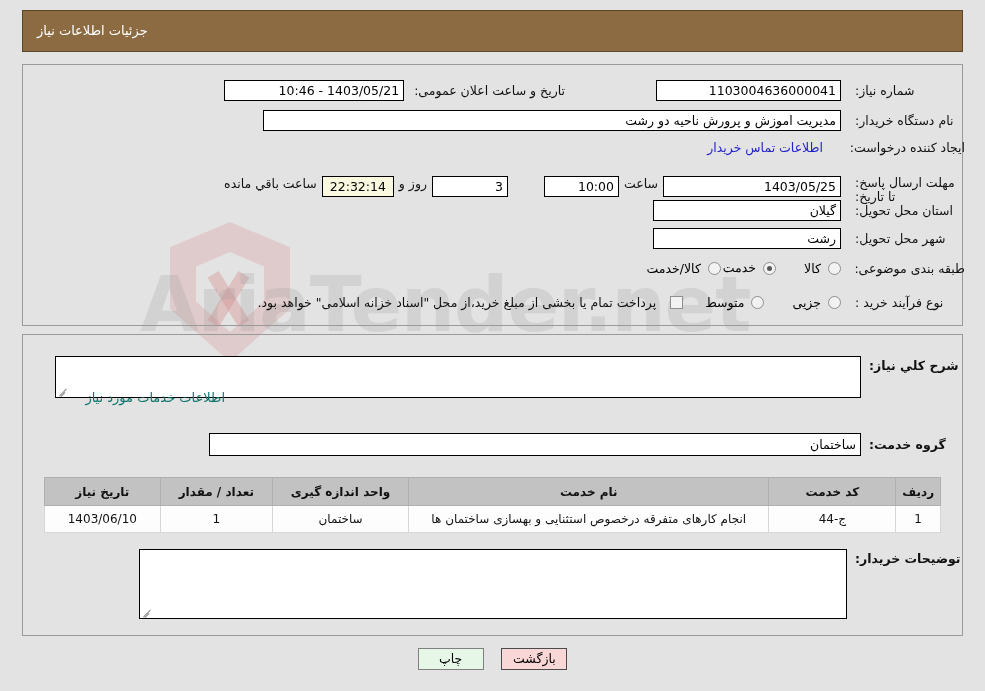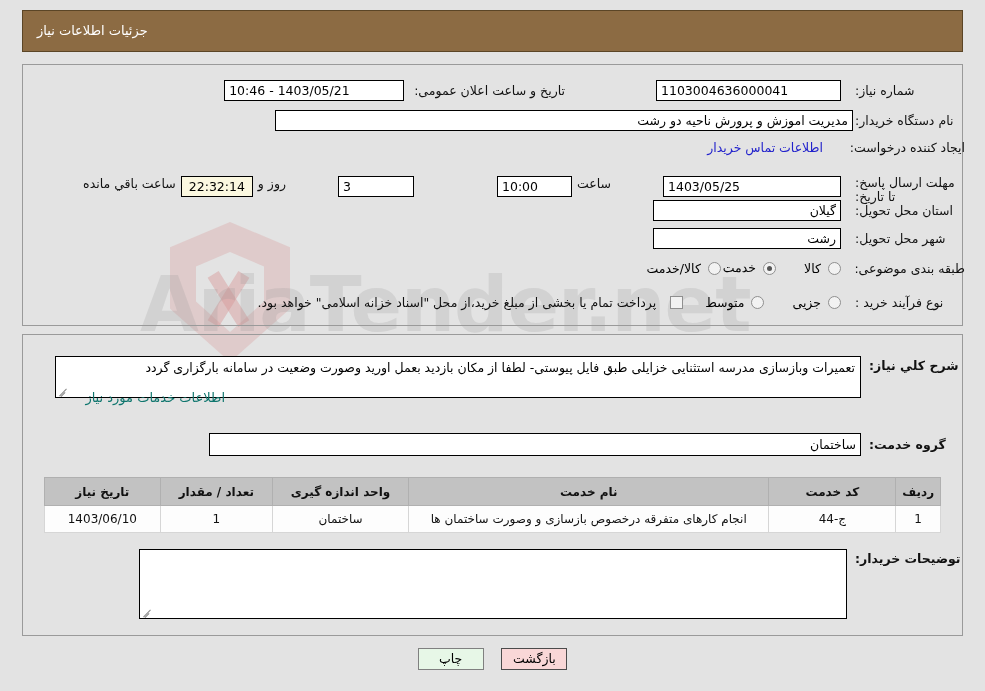--- a/index.html
+++ b/index.html
@@ -119,21 +119,21 @@
     box-sizing: border-box;
     height: 21px;
     line-height: 19px;
     padding: 0 4px;
     font-size: 12.5px;
     color: #000;
     overflow: hidden;
     text-overflow: clip;
     white-space: nowrap;
   }
-  .fld.center { text-align: left; margin-left: 47px; }
+  .fld.center { text-align: right; }
   .fld.right  { text-align: right; }
   .fld.timer  { background: #fbf8e0; text-align: center; }
   .link {
     color: #2222cc;
     font-size: 12.5px;
     cursor: pointer;
   }
   .mini {
     font-size: 12.5px;
     color: #111;
@@ -293,21 +293,21 @@
 <div class="row" style="left:null; right:20px; top:80px;">
   <span class="lbl" style="width:110px; text-align:left; padding-left:14px;">شماره نیاز:</span>
   <span class="fld center" style="width:185px;">1103004636000041</span>
 </div>
 <div class="row" style="right:420px; top:80px;">
   <span class="lbl" style="padding-left:10px;">تاریخ و ساعت اعلان عمومی:</span>
   <span class="fld center" style="width:180px;">1403/05/21 - 10:46</span>
 </div>
 
 <div class="row" style="right:20px; top:110px;">
-  <span class="lbl" style="width:110px; text-align:left; padding-left:2px;">نام دستگاه خریدار:</span>
+  <span class="lbl" style="width:110px; text-align:left; padding-left:14px;">نام دستگاه خریدار:</span>
   <span class="fld right" style="width:578px;">مدیریت اموزش و پرورش ناحیه دو رشت</span>
 </div>
 
 <div class="row" style="right:20px; top:140px;">
   <span class="lbl" style="width:110px; text-align:left; padding-left:14px;">ایجاد کننده درخواست:</span>
   <span class="link" style="padding-right:18px;">اطلاعات تماس خریدار</span>
 </div>
 
 <div class="row" style="right:20px; top:176px; align-items:flex-start;">
   <span class="lbl" style="width:110px; text-align:left; padding-left:14px; line-height:14px; white-space:normal; display:inline-block;">مهلت ارسال پاسخ: تا تاریخ:</span>
@@ -363,21 +363,20 @@
     <span class="radio-lbl">متوسط</span>
   </span>
 
   <span class="chk" style="margin-left:8px;"></span>
   <span class="lbl" style="padding-right:6px;">پرداخت تمام یا بخشی از مبلغ خرید،از محل "اسناد خزانه اسلامی" خواهد بود.</span>
 </div>
 
 <div class="row" style="right:20px; top:356px; align-items:flex-start;">
   <span class="lbl" style="width:96px; text-align:left; padding-left:8px; font-weight:bold; line-height:20px;">شرح کلي نیاز:</span>
   <span class="area" style="width:806px; height:42px;">
-    <span>تعمیرات وبازسازی مدرسه استثنایی خزایلی طبق فایل پیوستی- لطفا از مکان بازدید بعمل اورید وصورت وضعیت در سامانه بارگزاری گردد</span>
     <span class="grip"></span>
   </span>
 </div>
 
 <div class="section-h" style="right:760px; top:390px;">اطلاعات خدمات مورد نیاز</div>
 
 <div class="row" style="right:20px; top:433px;">
   <span class="lbl" style="width:96px; text-align:left; padding-left:8px; font-weight:bold;">گروه خدمت:</span>
   <span class="fld right" style="width:652px; height:23px; line-height:21px;">ساختمان</span>
 </div>
@@ -390,21 +389,21 @@
       <th style="width:380px;">نام خدمت</th>
       <th style="width:135px;">واحد اندازه گیری</th>
       <th style="width:110px;">تعداد / مقدار</th>
       <th style="width:110px;">تاریخ نیاز</th>
     </tr>
   </thead>
   <tbody>
     <tr>
       <td>1</td>
       <td>ج-44</td>
-      <td class="name">انجام کارهای متفرقه درخصوص بازسازی و وصورت ساختمان ها</td>
+      <td class="name">انجام کارهای متفرقه درخصوص استثنایی و بهسازی ساختمان ها</td>
       <td>ساختمان</td>
       <td>1</td>
       <td>1403/06/10</td>
     </tr>
   </tbody>
 </table>
 
 <div class="row" style="right:20px; top:549px; align-items:flex-start;">
   <span class="lbl" style="width:110px; text-align:left; padding-left:8px; font-weight:bold; line-height:20px;">توضیحات خریدار:</span>
   <span class="area" style="width:708px; height:70px;">

